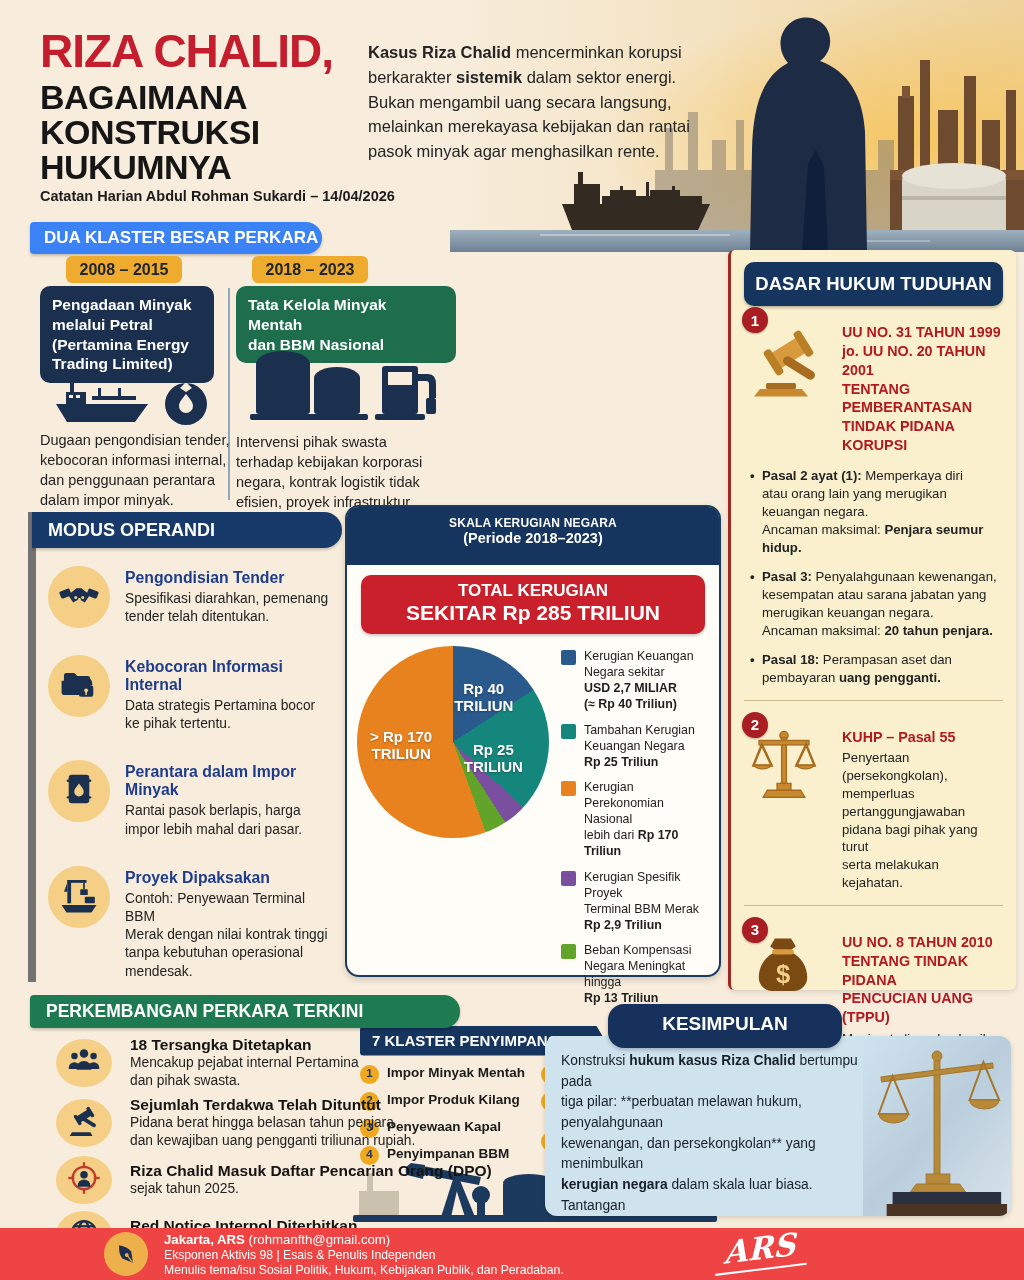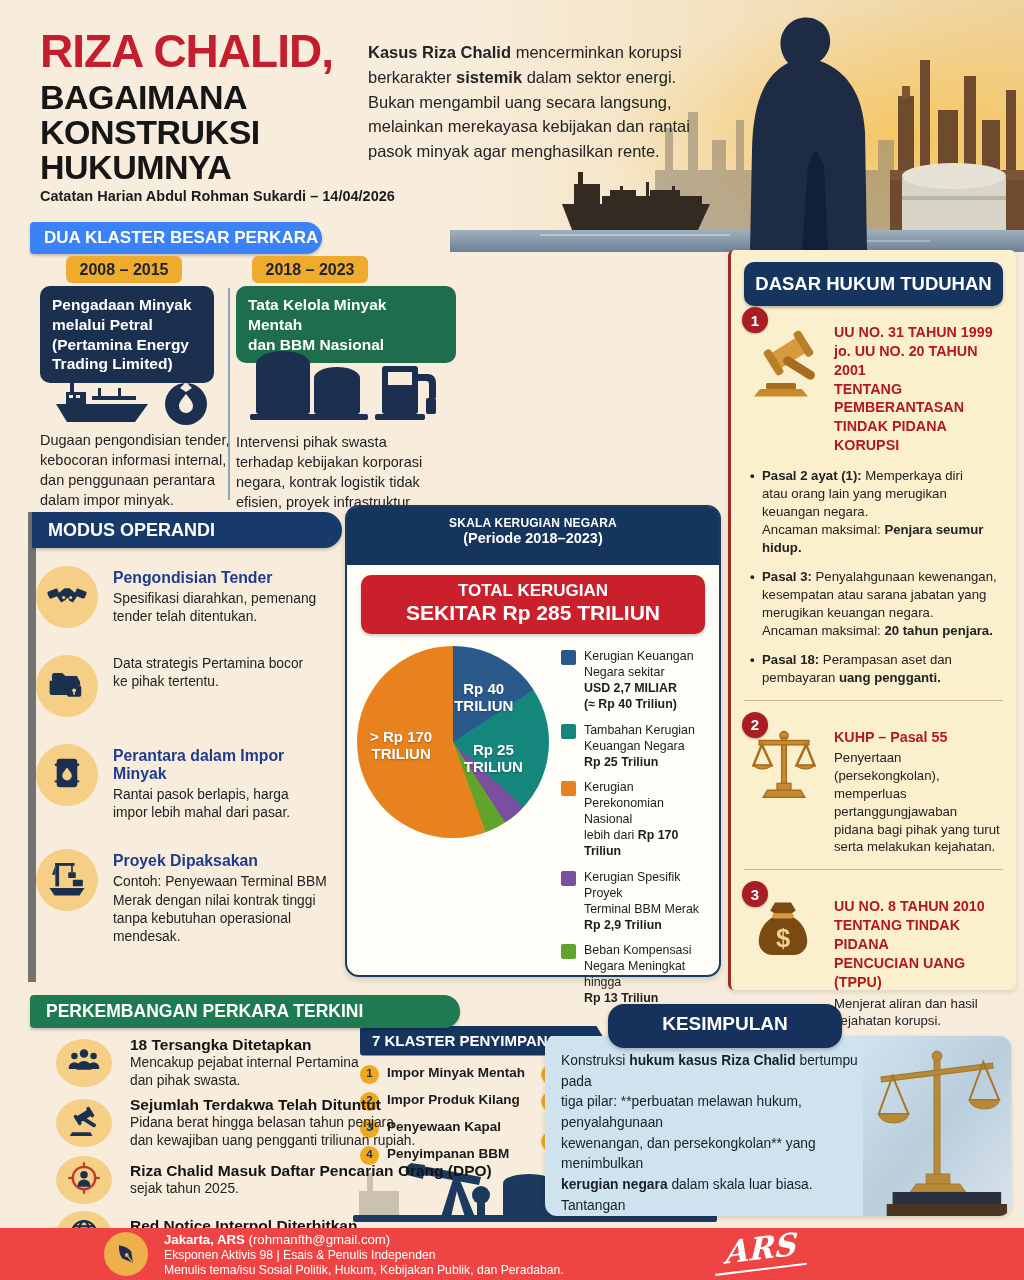--- a/index.html
+++ b/index.html
@@ -36,21 +36,21 @@
   #kl-desc-left{ left:40px; top:430px; width:195px; }
   #kl-desc-right{ left:236px; top:432px; width:216px; }
   .divider-v{ position:absolute; left:228px; top:288px; width:2px; height:212px; background:#8fa6bd; }
 
   
   .panel-modus{ position:absolute; left:28px; top:512px; width:314px; height:470px;
                 border-left:8px solid #737373; }
   .panel-modus .mo-header{ height:36px; background:#173a6b; color:#fff; font-weight:bold;
                  font-size:18px; line-height:36px; padding-left:16px; border-radius:0 18px 18px 0;
                  margin-left:-4px; box-shadow:0 2px 3px rgba(0,0,0,.2); }
-  .mo-list{ padding:18px 4px 0 0; }
+  .mo-list{ padding:18px 4px 0 12px; }
   .mo-item{ display:flex; gap:15px; margin-bottom:27px; align-items:flex-start; }
   .mo-icon{ width:62px; height:62px; border-radius:50%; background:#f4cf85; flex:none;
             display:flex; align-items:center; justify-content:center; }
   .mo-title{ font-weight:bold; color:#1e3c8c; font-size:15.8px; margin:3px 0 3px; }
   .mo-desc{ font-size:13.8px; line-height:1.32; color:#222; }
 
   
   .panel-skala{ position:absolute; left:345px; top:505px; width:376px; height:472px;
                 background:#fffdf7; border:2px solid #1b3a5e; border-radius:14px;
                 box-shadow:0 3px 6px rgba(0,0,0,.15); }
@@ -91,21 +91,21 @@
                 padding:12px 13px 0 13px; box-shadow:0 2px 5px rgba(0,0,0,.12); }
   .da-header{ background:#15355f; color:#fff; border-radius:10px; height:44px; line-height:44px;
               text-align:center; font-weight:bold; font-size:18.5px; margin-bottom:5px;
               box-shadow:0 2px 3px rgba(0,0,0,.25); }
   .da-section{ position:relative; }
   .da-num{ position:absolute; left:-2px; top:-4px; width:26px; height:26px; border-radius:50%;
            background:#a81e22; color:#fff; font-weight:bold; font-size:15px; display:flex;
            align-items:center; justify-content:center; box-shadow:0 1px 2px rgba(0,0,0,.3); }
   .da-iconrow{ display:flex; gap:8px; align-items:flex-start; }
   .da-icon{ width:78px; height:78px; flex:none; margin:12px 0 0 4px; }
-  .da-right{ padding-top:12px; }
+  .da-right{ padding-top:12px;margin-left:8px; }
   .da-title{ color:#b11a1f; font-weight:bold; font-size:14.3px; line-height:1.32; }
   .da-body{ font-size:13.2px; line-height:1.35; color:#222; margin-top:3px; }
   .da-bullets{ margin:12px 0 0 6px; }
   .da-bullet{ font-size:13.2px; line-height:1.36; color:#222; margin-bottom:11px;
               position:relative; padding-left:12px; }
   .da-bullet::before{ content:"•"; position:absolute; left:0; font-weight:bold; }
   .da-divider{ height:1px; background:#cdb98c; margin:13px 0 15px; }
 
   
   .pk-header{ position:absolute; left:30px; top:995px; width:430px; height:33px; background:#1e7a50;
@@ -290,20 +290,21 @@
    <path d="M5 10 h13 l4 4 h13 a3 3 0 0 1 3 3 v4 h-33 v-8 a3 3 0 0 1 3 -3 Z"></path>
    <path d="M2 20 h36 v15 a3 3 0 0 1 -3 3 H5 a3 3 0 0 1 -3 -3 Z"></path>
    <path d="M27 26 v-3 a6 6 0 0 1 12 0 v3" fill="none" stroke="#1b2f4f" stroke-width="3.4"></path>
    <rect x="24" y="26" width="18" height="14" rx="2.5"></rect>
    <circle cx="33" cy="32" r="2.4" fill="#f4cf85"></circle>
                   <rect x="32" y="33" width="2" height="4.6" fill="#f4cf85"></rect>
    </g>
               </svg></span>
           </div>
           <div>
+            <div class="mo-title">Kebocoran Informasi Internal</div>
             <div class="mo-desc">Data strategis Pertamina bocor<br>ke pihak tertentu.</div>
           </div>
         </div>
         <div class="mo-item">
           <div class="mo-icon">
             <span><svg viewBox="0 0 48 48" width="38" height="38">
                 <g fill="#1b2f4f">
    <rect x="11" y="6" width="26" height="36" rx="4"></rect>
    <rect x="8.5" y="12" width="31" height="3" rx="1.5"></rect>
                   <rect x="8.5" y="33" width="31" height="3" rx="1.5"></rect>

